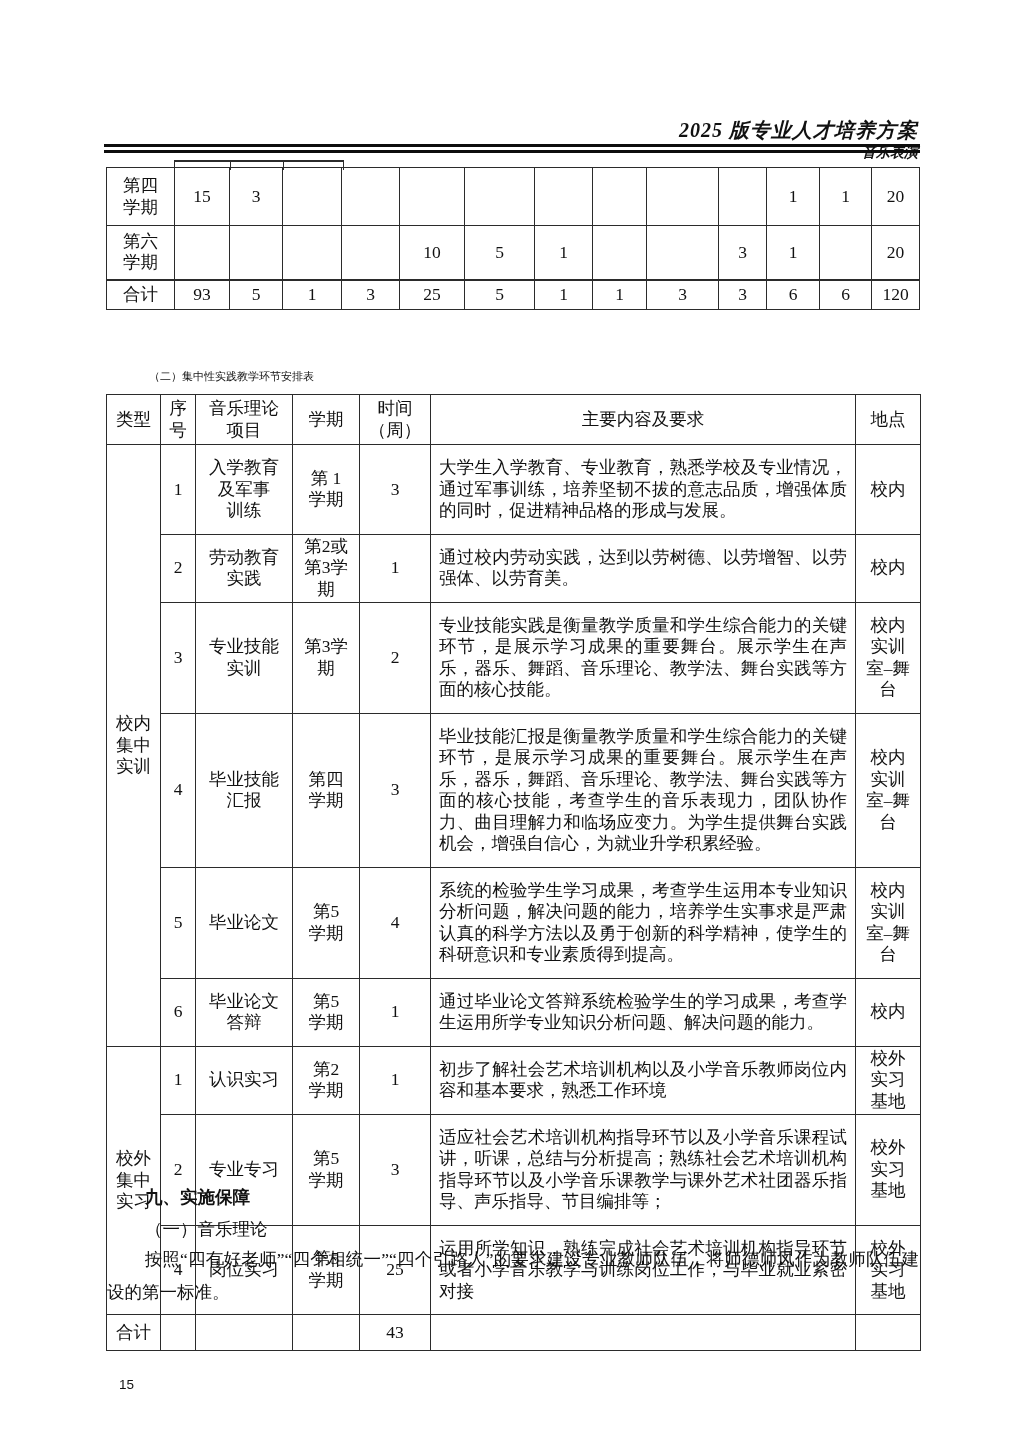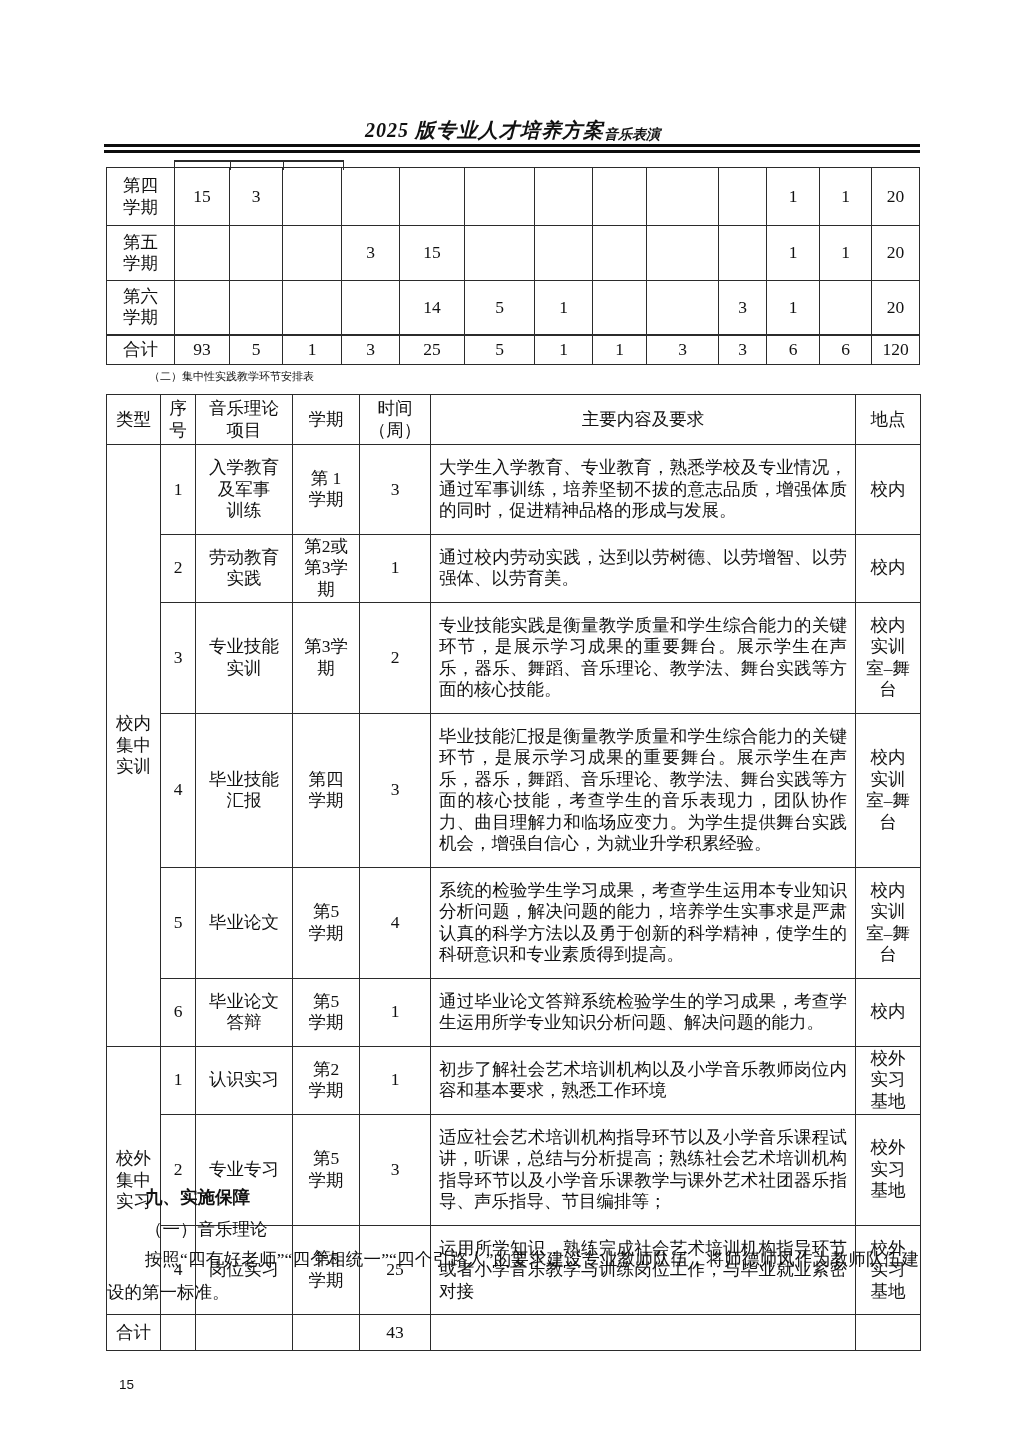--- a/index.html
+++ b/index.html
@@ -1,21 +1,21 @@
 <!DOCTYPE html>
 <html><head>
 <meta charset="utf-8">
 <style>
   html,body{margin:0;padding:0;background:#ffffff;}
   .page{position:relative;width:1024px;height:1448px;background:#fff;
         font-family:"Liberation Serif","DejaVu Serif",serif;color:#111;overflow:hidden;}
 
   
   .hdr{position:absolute;top:117px;left:107px;width:811px;display:flex;
-       justify-content:center;align-items:flex-end;}
+       justify-content:space-between;align-items:flex-end;flex-direction:column;}
   .hdr-left{font-size:20px;font-weight:bold;font-style:italic;letter-spacing:1px;}
   .hdr-right{font-size:14px;font-weight:bold;font-style:italic;}
   .hdr-rule{position:absolute;top:144px;left:104px;width:816px;height:3px;
             border-top:3px solid #0d0d0d;border-bottom:3px solid #0d0d0d;}
 
   
   .stub{position:absolute;top:160px;left:174px;width:168px;height:8px;
         border-top:2px solid #2b2b2b;border-left:1px solid #2b2b2b;border-right:1px solid #2b2b2b;}
   .stub i{position:absolute;top:0;bottom:0;width:1px;background:#2b2b2b;}
 
@@ -85,45 +85,28 @@
       <td></td>
       <td></td>
       <td></td>
       <td></td>
       <td></td>
       <td></td>
       <td>1</td>
       <td>1</td>
       <td>20</td>
     </tr>
-    <tr style="height:55px">
-      <td class="pre">第五
-学期</td>
-      <td></td>
-      <td></td>
-      <td></td>
-      <td>3</td>
-      <td>15</td>
-      <td></td>
-      <td></td>
-      <td></td>
-      <td></td>
-      <td></td>
-      <td>1</td>
-      <td>1</td>
-      <td>20</td>
-    </tr>
     <tr style="height:54px">
       <td class="pre">第六
 学期</td>
       <td></td>
       <td></td>
       <td></td>
       <td></td>
-      <td>14</td>
+      <td>10</td>
       <td>5</td>
       <td>1</td>
       <td></td>
       <td></td>
       <td>3</td>
       <td>1</td>
       <td></td>
       <td>20</td>
     </tr>
     <tr class="total" style="height:30px">

